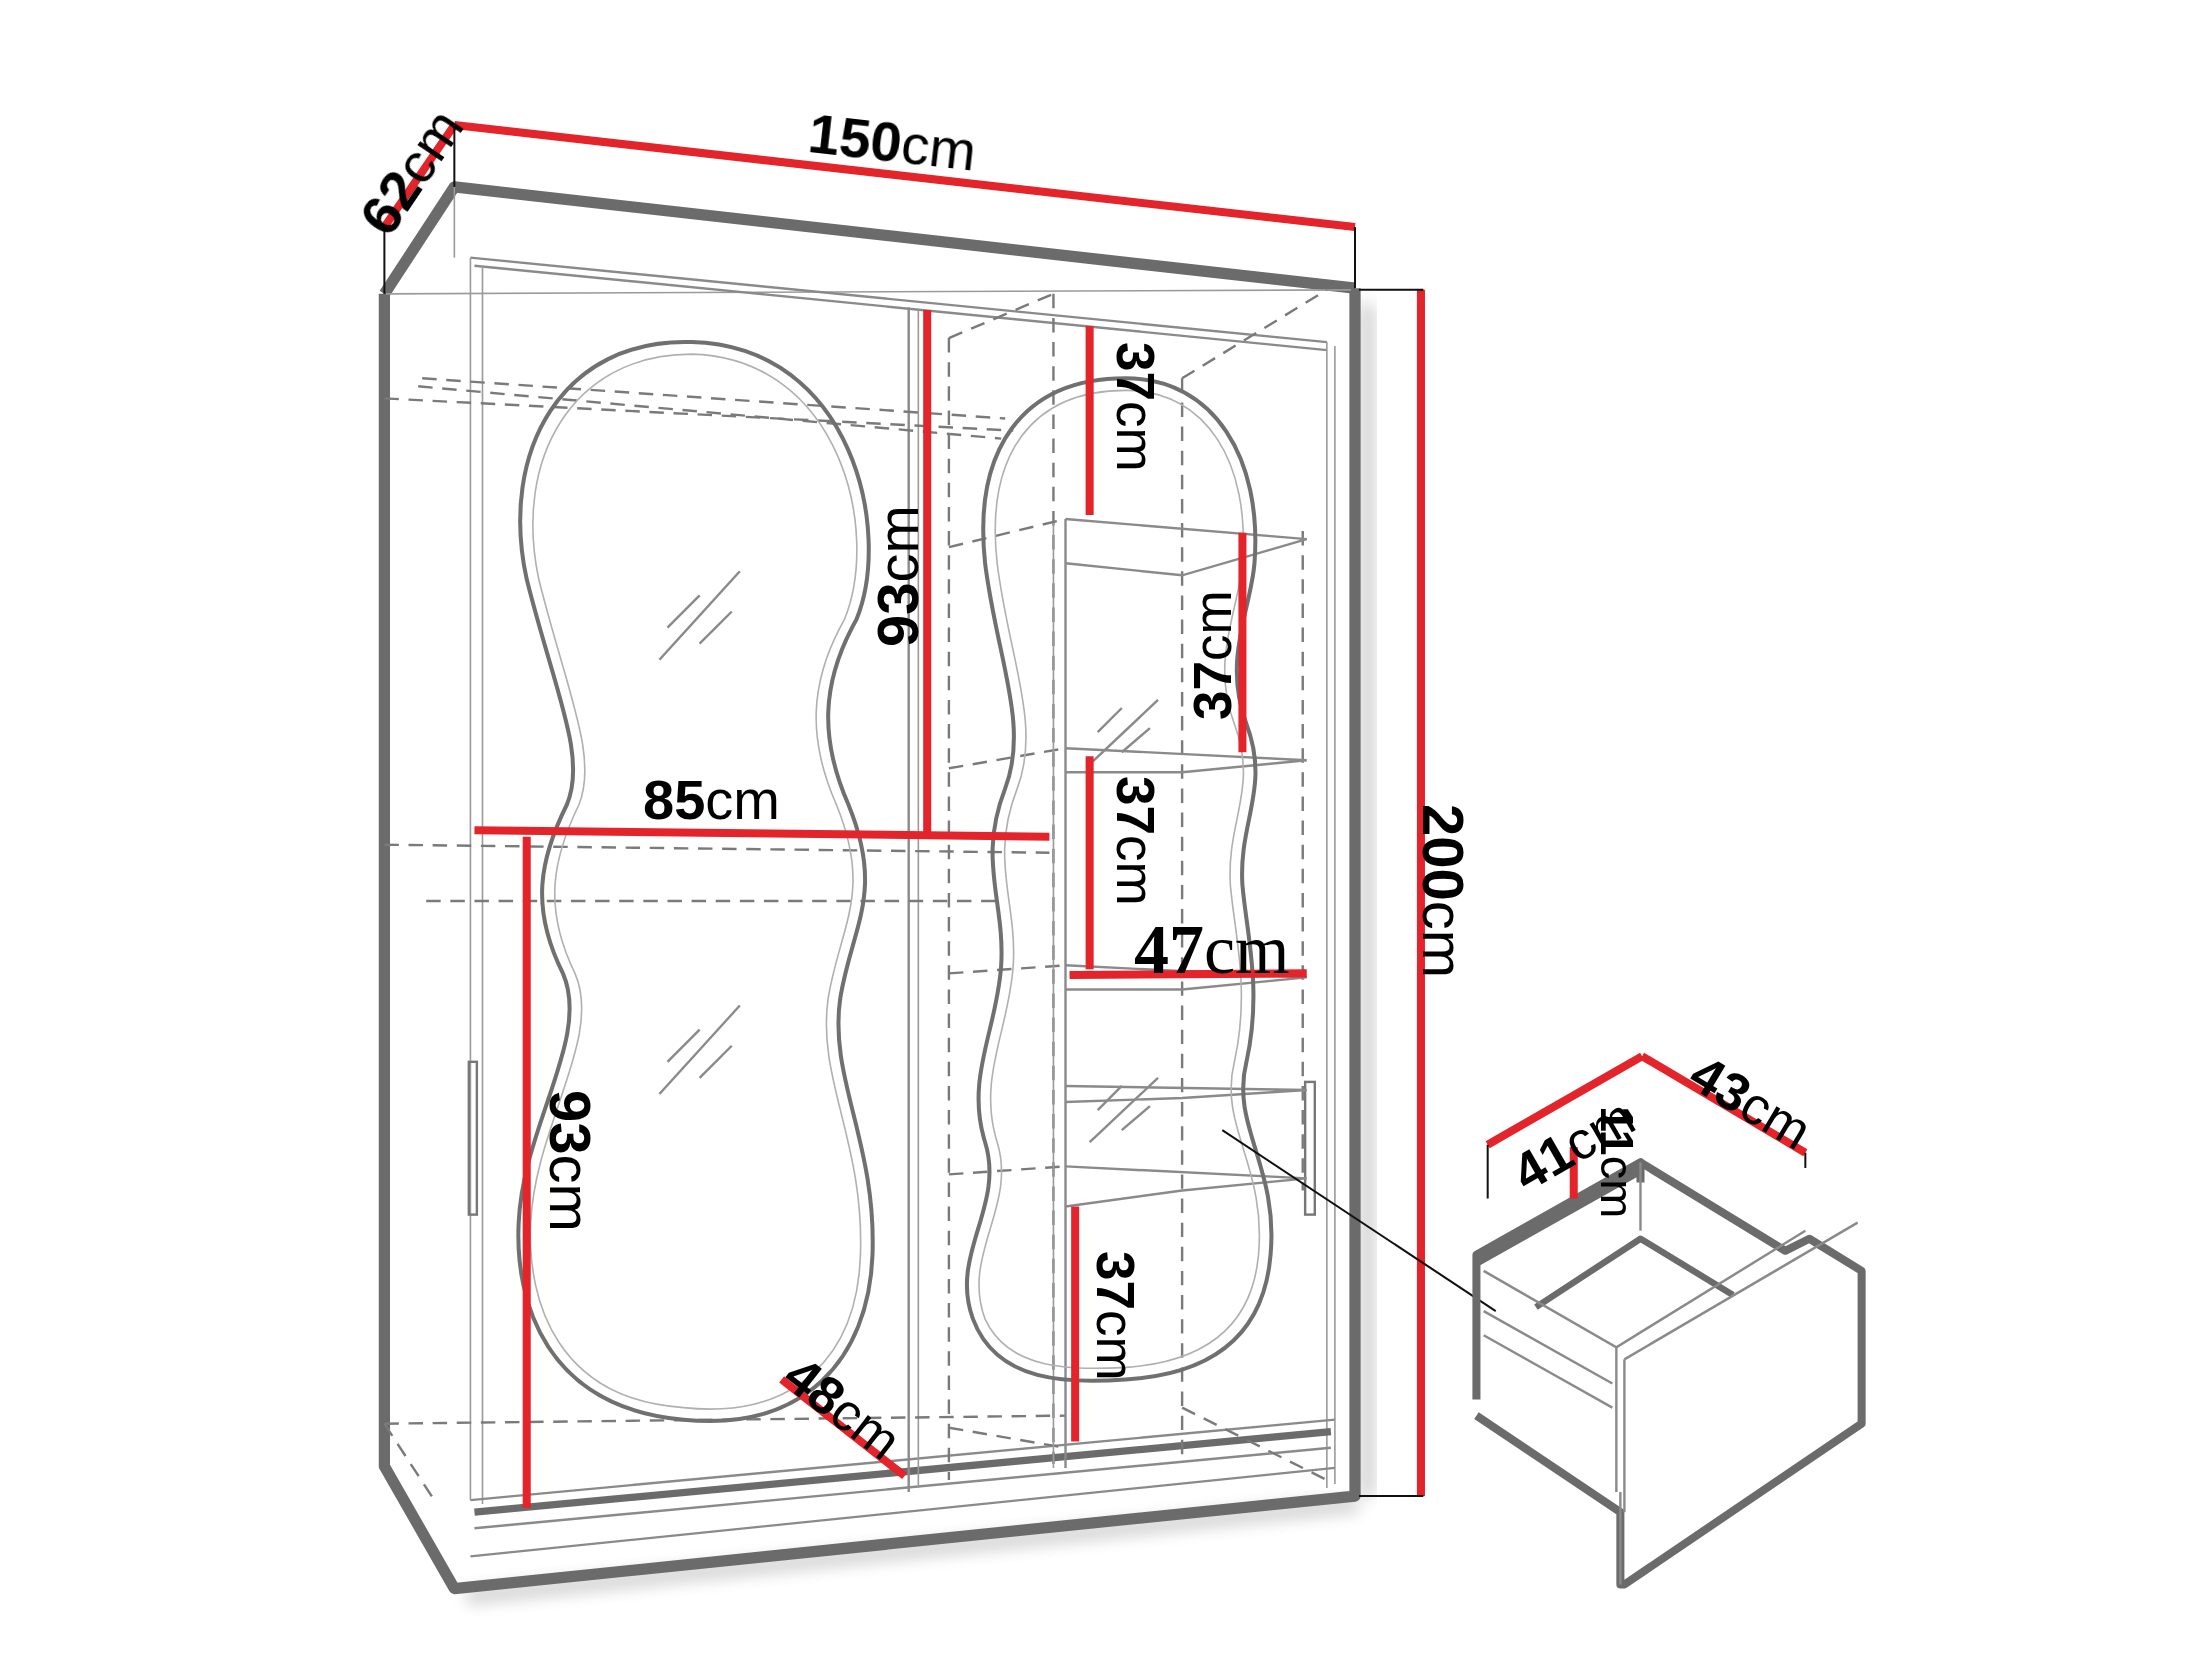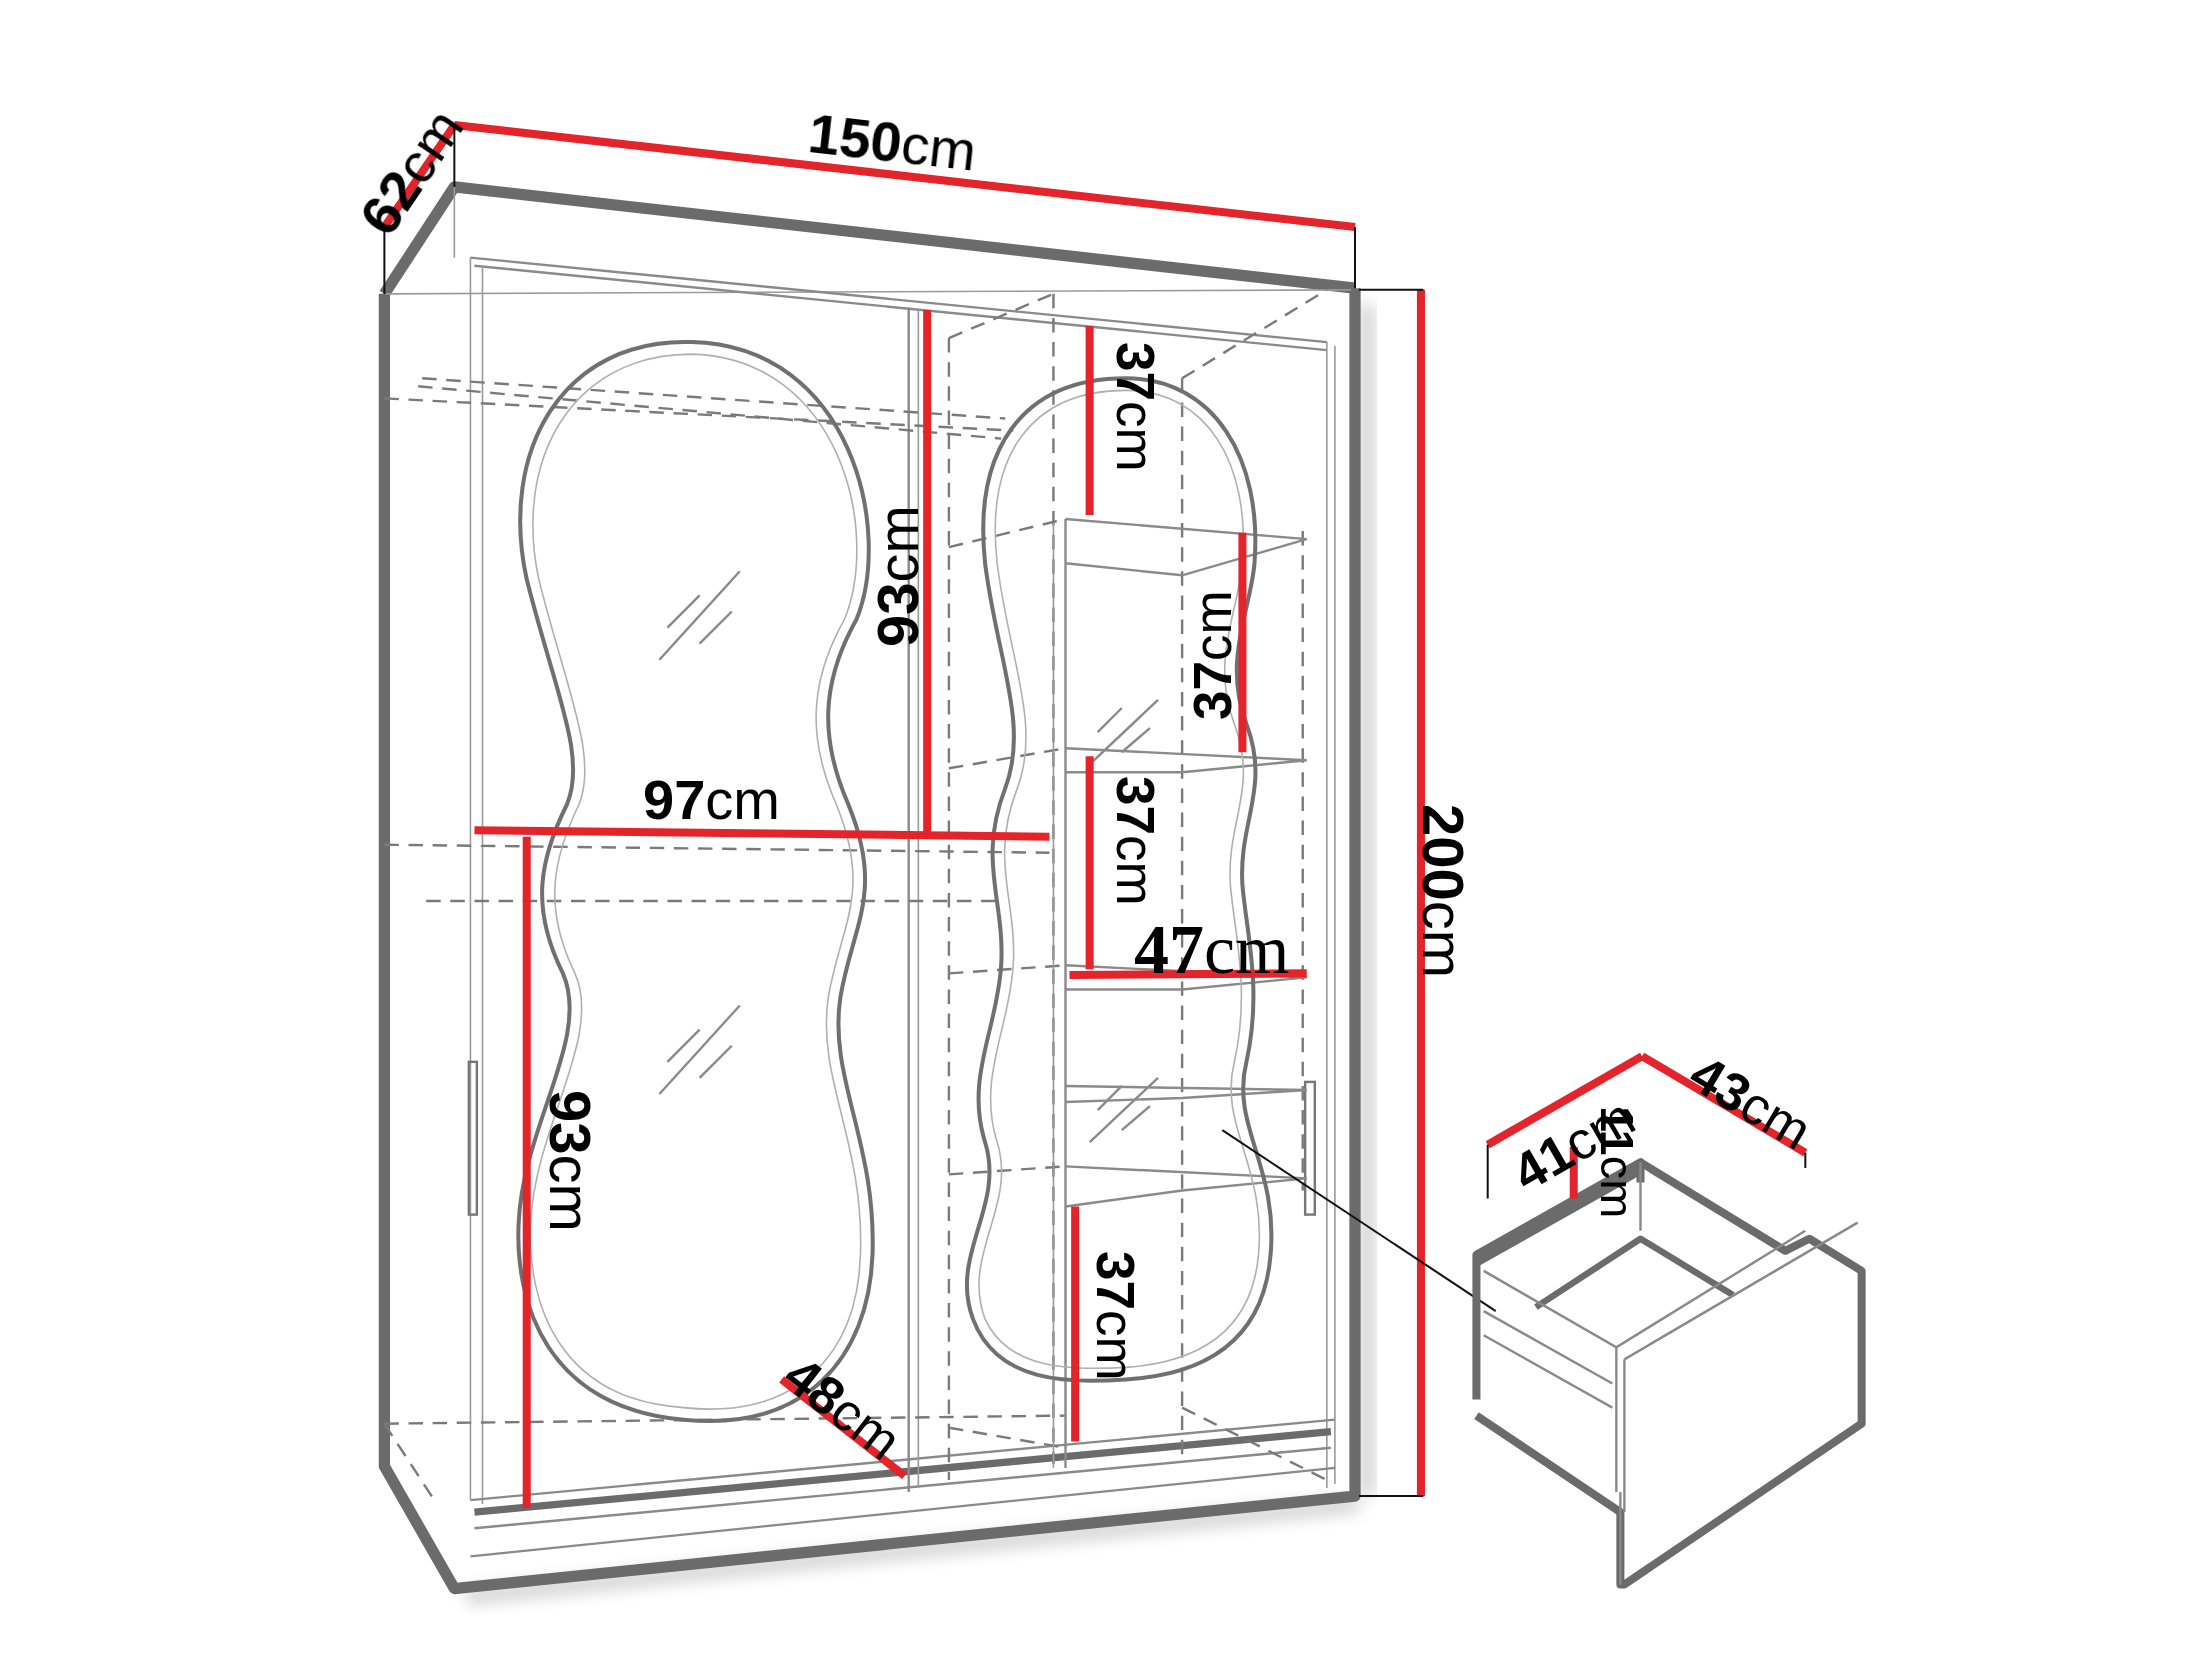--- a/index.html
+++ b/index.html
@@ -221,21 +221,21 @@
 
 <div class="lbl" style="left:1472px;top:804px;transform:rotate(90deg);font-size:58px;">
   <span class="num">200</span><span class="unit">cm</span>
 </div>
 
 <div class="lbl" style="left:869px;top:647px;transform:rotate(-90deg);font-size:58px;">
   <span class="num">93</span><span class="unit">cm</span>
 </div>
 
 <div class="lbl" style="left:643px;top:772px;font-size:56px;">
-  <span class="num">97</span><span class="unit">cm</span>
+  <span class="num">85</span><span class="unit">cm</span>
 </div>
 
 <div class="lbl" style="left:599px;top:1090px;transform:rotate(90deg);font-size:58px;">
   <span class="num">93</span><span class="unit">cm</span>
 </div>
 
 <div class="lbl" style="left:1162px;top:342px;transform:rotate(90deg);font-size:53px;">
   <span class="num">37</span><span class="unit">cm</span>
 </div>
 

